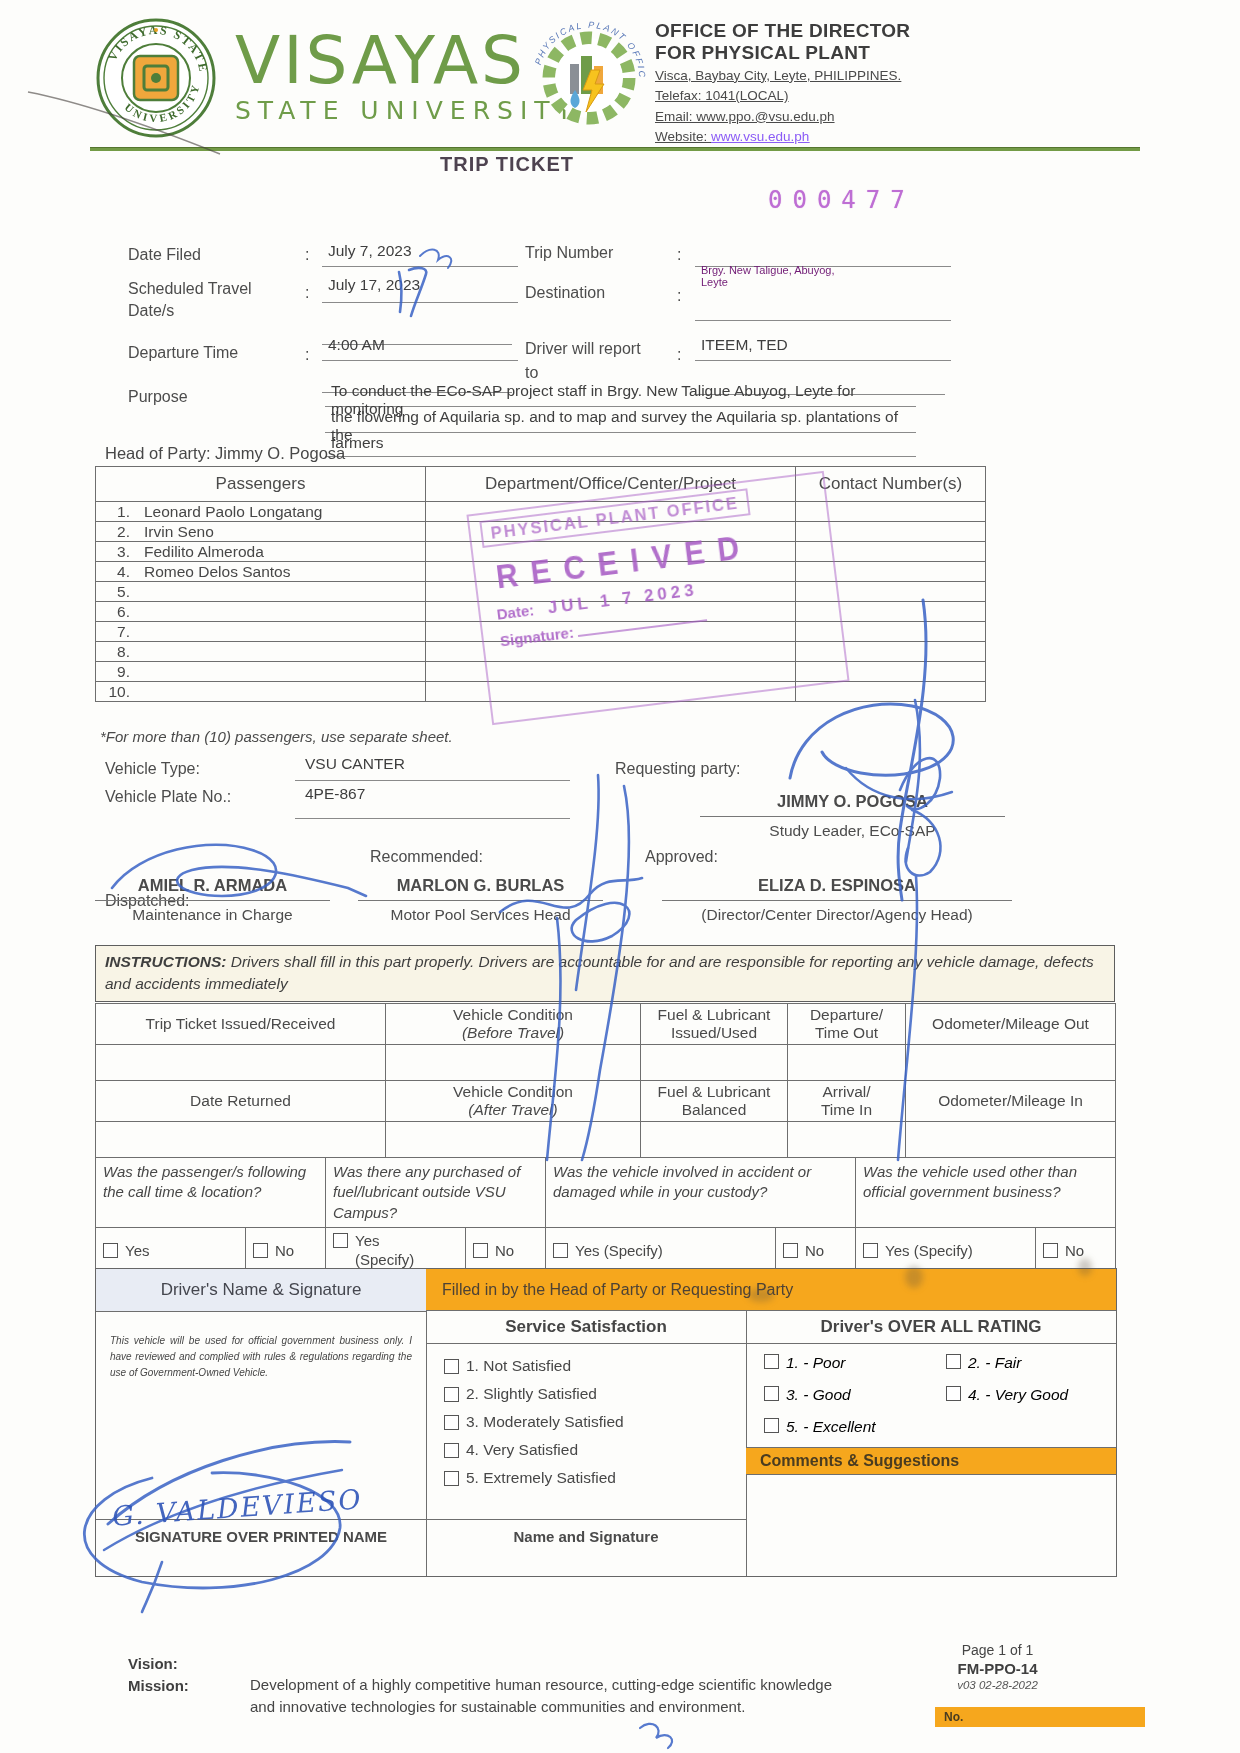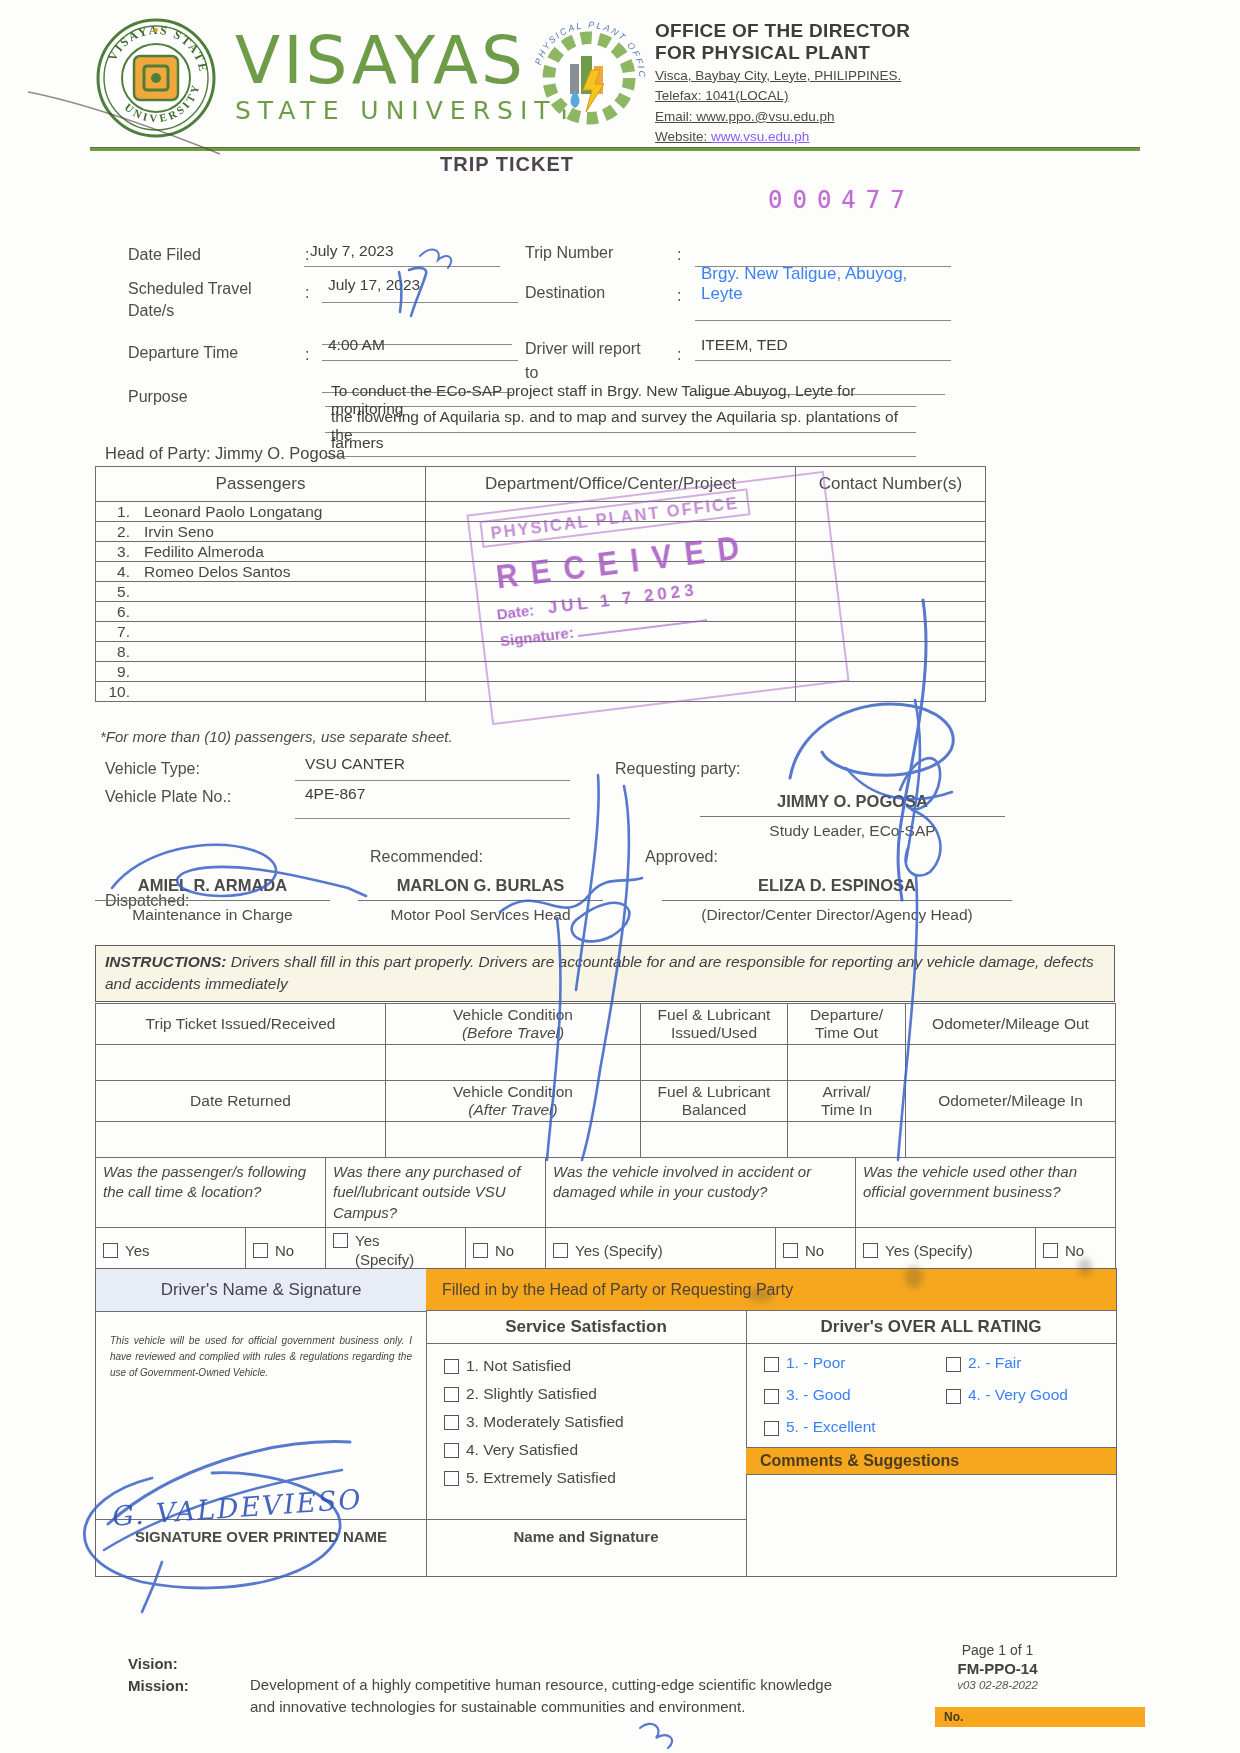--- a/index.html
+++ b/index.html
@@ -71,21 +71,21 @@
   .fb .col-left{position:absolute;left:0;top:42px;width:330px;height:265px;border-right:1.2px solid #6e6e6e;}
   .fb .col-mid{position:absolute;left:330px;top:42px;width:320px;height:265px;border-right:1.2px solid #6e6e6e;}
   .fb .col-right{position:absolute;left:650px;top:42px;width:370px;height:265px;}
   .fb .colhdr{height:32px;border-bottom:1.2px solid #6e6e6e;display:flex;align-items:center;
         justify-content:center;font-size:17px;font-weight:700;color:#454545;}
   .decl{font-size:10px;font-style:italic;text-align:justify;color:#464646;line-height:1.6;padding:22px 14px 0 14px;}
   .caption-row{position:absolute;left:0;top:208px;width:100%;border-top:1.2px solid #6e6e6e;
         text-align:center;font-size:15px;font-weight:700;color:#4a4a4a;padding-top:8px;}
   .svc-item{font-size:15.5px;color:#474747;padding:5px 0 5px 18px;display:flex;align-items:center;}
   .rate-grid{position:relative;height:104px;}
-  .rate-item{position:absolute;font-size:15.5px;color:#3b82f6;display:flex;align-items:flex-end;}
+  .rate-item{position:absolute;font-size:15.5px;color:#000000;display:flex;align-items:flex-start;font-style:italic;}
   .comments-bar{position:absolute;left:0;top:136px;width:100%;height:28px;background:#f6a71d;
         border-top:1.2px solid #6e6e6e;border-bottom:1.2px solid #6e6e6e;display:flex;align-items:center;
         padding-left:14px;font-size:16px;font-weight:700;color:#4a3c20;box-sizing:border-box;}
   
   .foot-lbl{position:absolute;font-size:15px;font-weight:700;color:#3f3f3f;}
   .foot-txt{position:absolute;font-size:15px;color:#454545;}
   .foot-right{position:absolute;left:925px;top:1642px;width:145px;text-align:center;}
   .foot-page{font-size:14px;color:#454545;}
   .foot-code{font-size:15px;font-weight:700;color:#3f3f3f;margin-top:2px;}
   .foot-ver{font-size:11.5px;font-style:italic;color:#555;margin-top:2px;}
@@ -152,35 +152,35 @@
     <div class="addr">Email: www.ppo.@vsu.edu.ph</div>
     <div class="addr"><span>Website: </span><span class="link">www.vsu.edu.ph</span></div>
   </div>
 
   <div class="rule"></div>
   <div class="doc-title">TRIP TICKET</div>
   <div class="ticket-no">000477</div>
 
   <span class="flabel" style="left:128px;top:246px">Date Filed</span>
   <span class="fcolon" style="left:305px;top:246px">:</span>
-  <div class="fval" style="left:304px;top:242px;width:190px;height:24px">July 7, 2023</div>
+  <div class="fval" style="left:322px;top:242px;width:190px;height:24px">July 7, 2023</div>
 
   <span class="flabel" style="left:525px;top:244px">Trip Number</span>
   <span class="fcolon" style="left:677px;top:246px">:</span>
   <div class="fval" style="left:695px;top:242px;width:250px;height:24px"></div>
 
   <span class="flabel" style="left:128px;top:280px">Scheduled Travel</span>
   <span class="flabel" style="left:128px;top:302px">Date/s</span>
   <span class="fcolon" style="left:305px;top:284px">:</span>
   <div class="fval" style="left:322px;top:276px;width:190px;height:26px">July 17, 2023</div>
   <div class="fline" style="left:322px;top:330px;width:190px;height:14px"></div>
 
   <span class="flabel" style="left:525px;top:284px">Destination</span>
   <span class="fcolon" style="left:677px;top:287px">:</span>
-  <div class="abs" style="left:695px;top:264px;width:250px;height:56px;border-bottom:1.5px solid #8a8a8a;font-size:17px;color:#3b82f6;padding-left:6px">
+  <div class="abs" style="left:695px;top:264px;width:250px;height:56px;border-bottom:1.5px solid #8a8a8a;font-size:11px;color:#701a75;padding-left:6px">
     <div>Brgy. New Taligue, Abuyog,</div>
     <div>Leyte</div>
   </div>
 
   <span class="flabel" style="left:128px;top:344px">Departure Time</span>
   <span class="fcolon" style="left:305px;top:346px">:</span>
   <div class="fval" style="left:322px;top:336px;width:190px;height:24px">4:00 AM</div>
   <div class="fline" style="left:322px;top:378px;width:190px;height:14px"></div>
 
   <span class="flabel" style="left:525px;top:340px">Driver will report</span>

